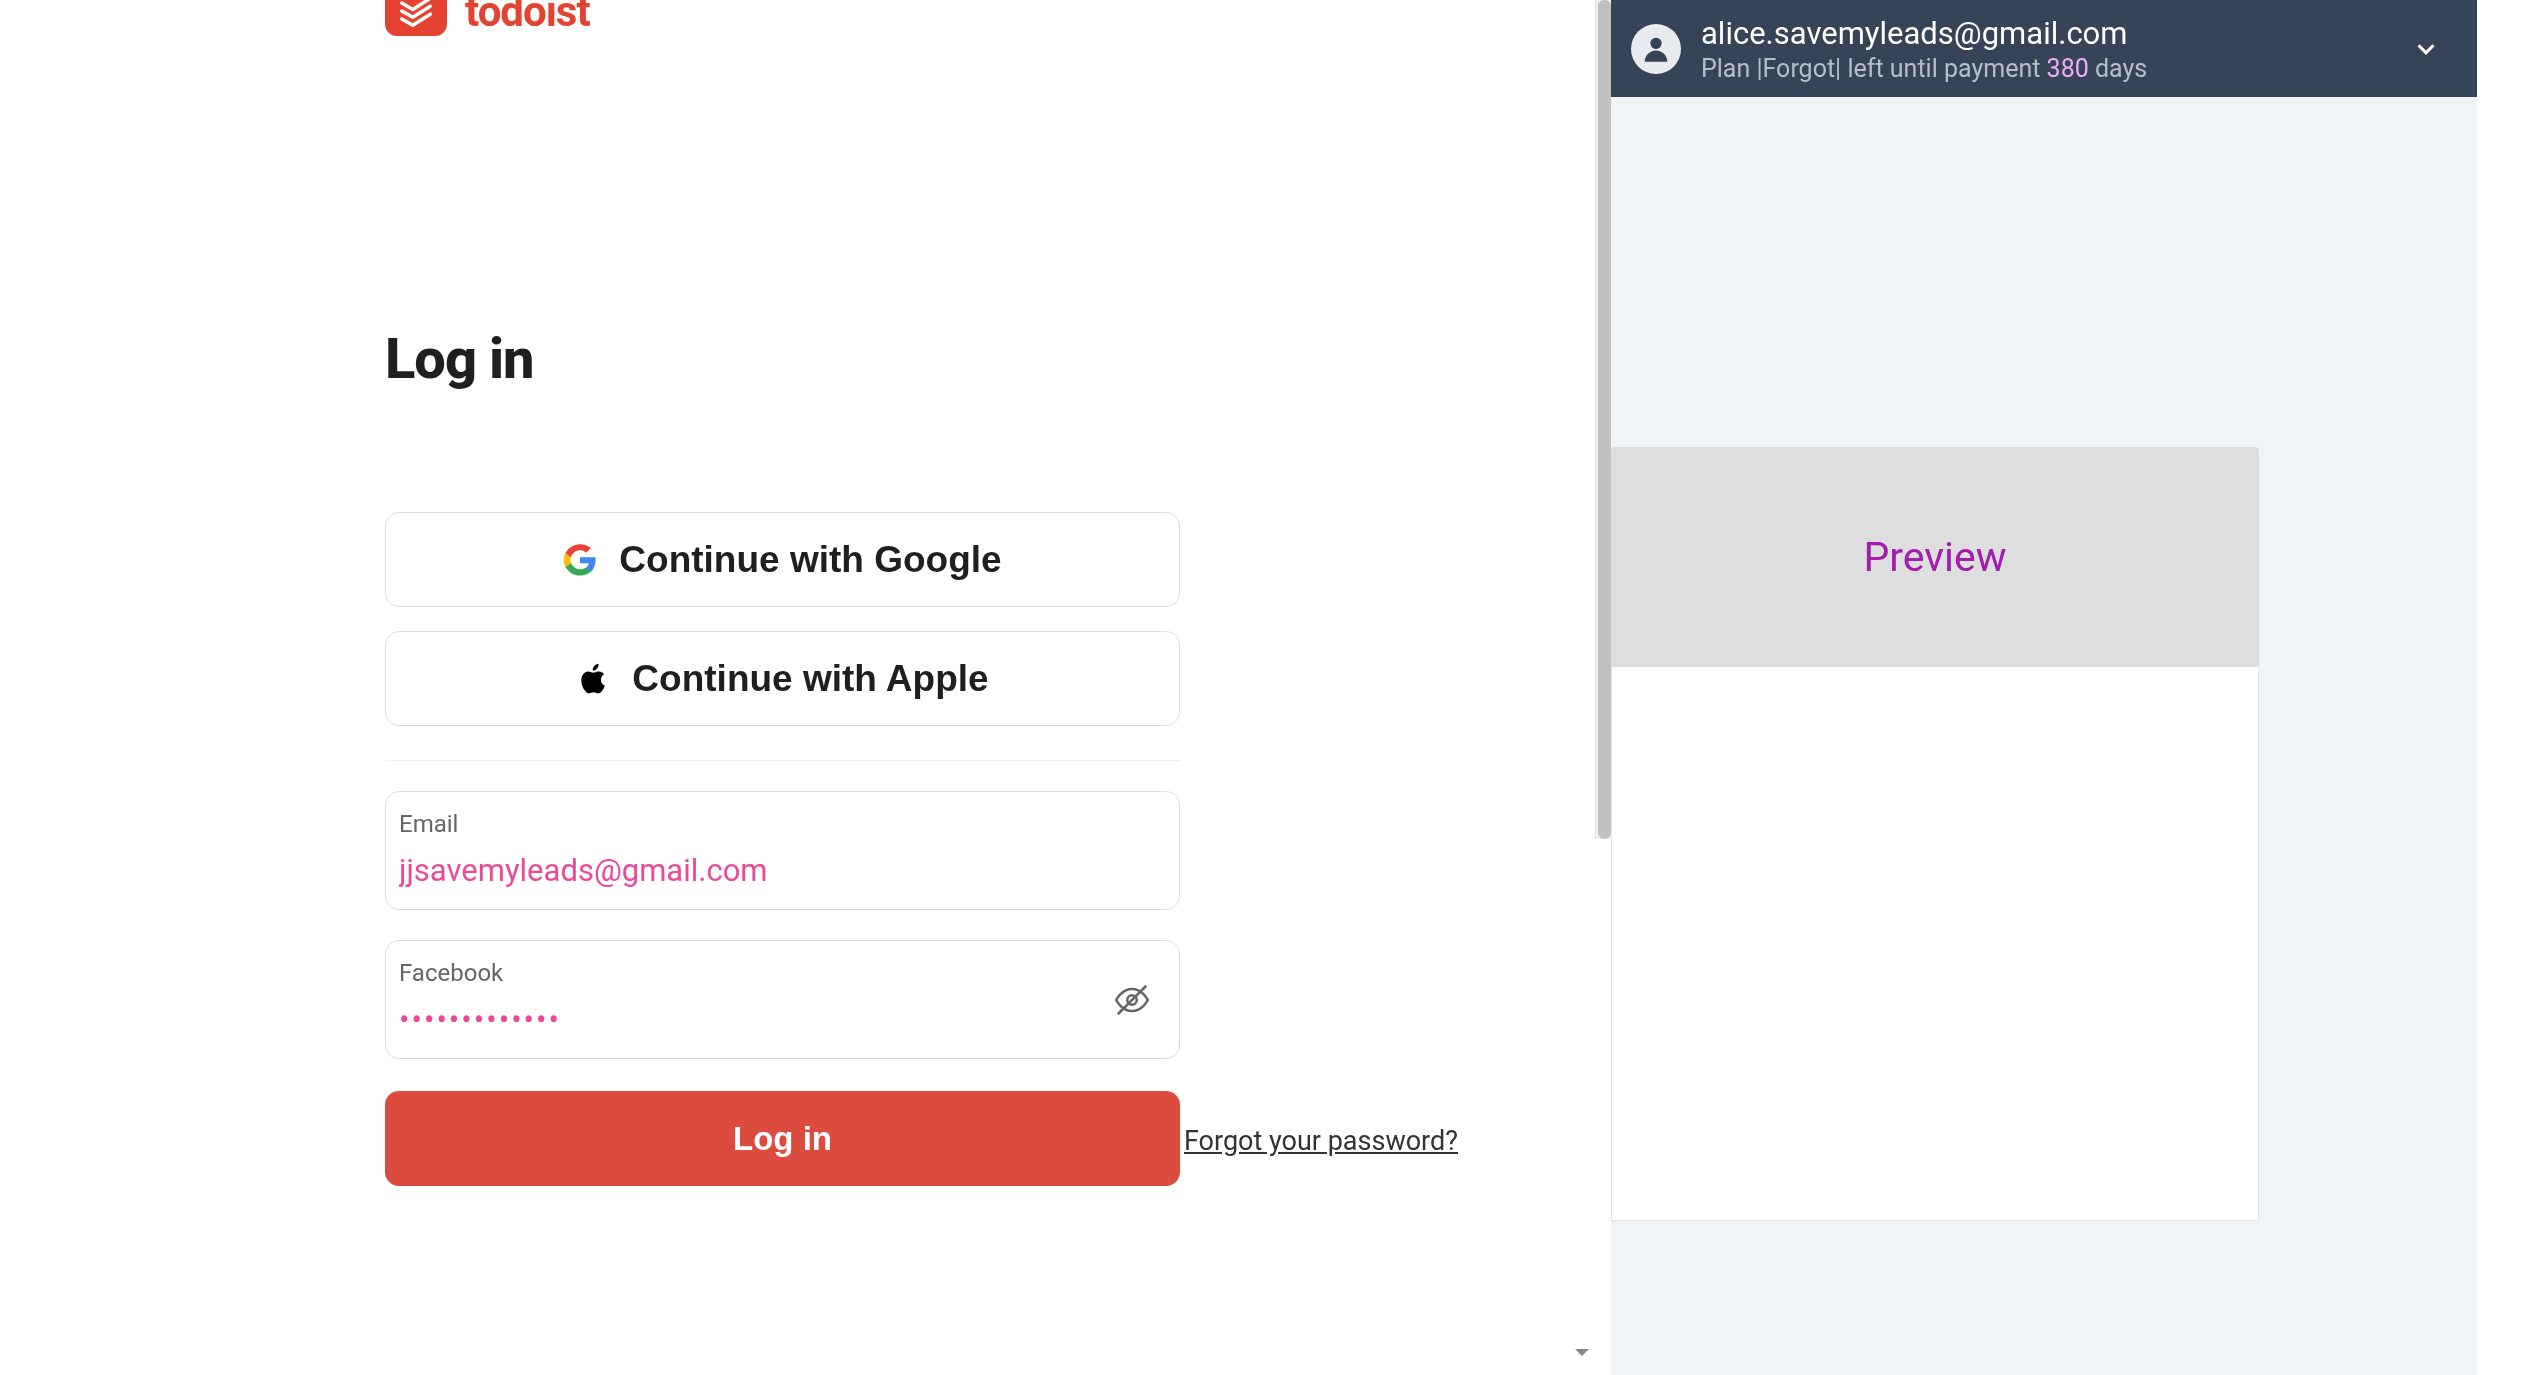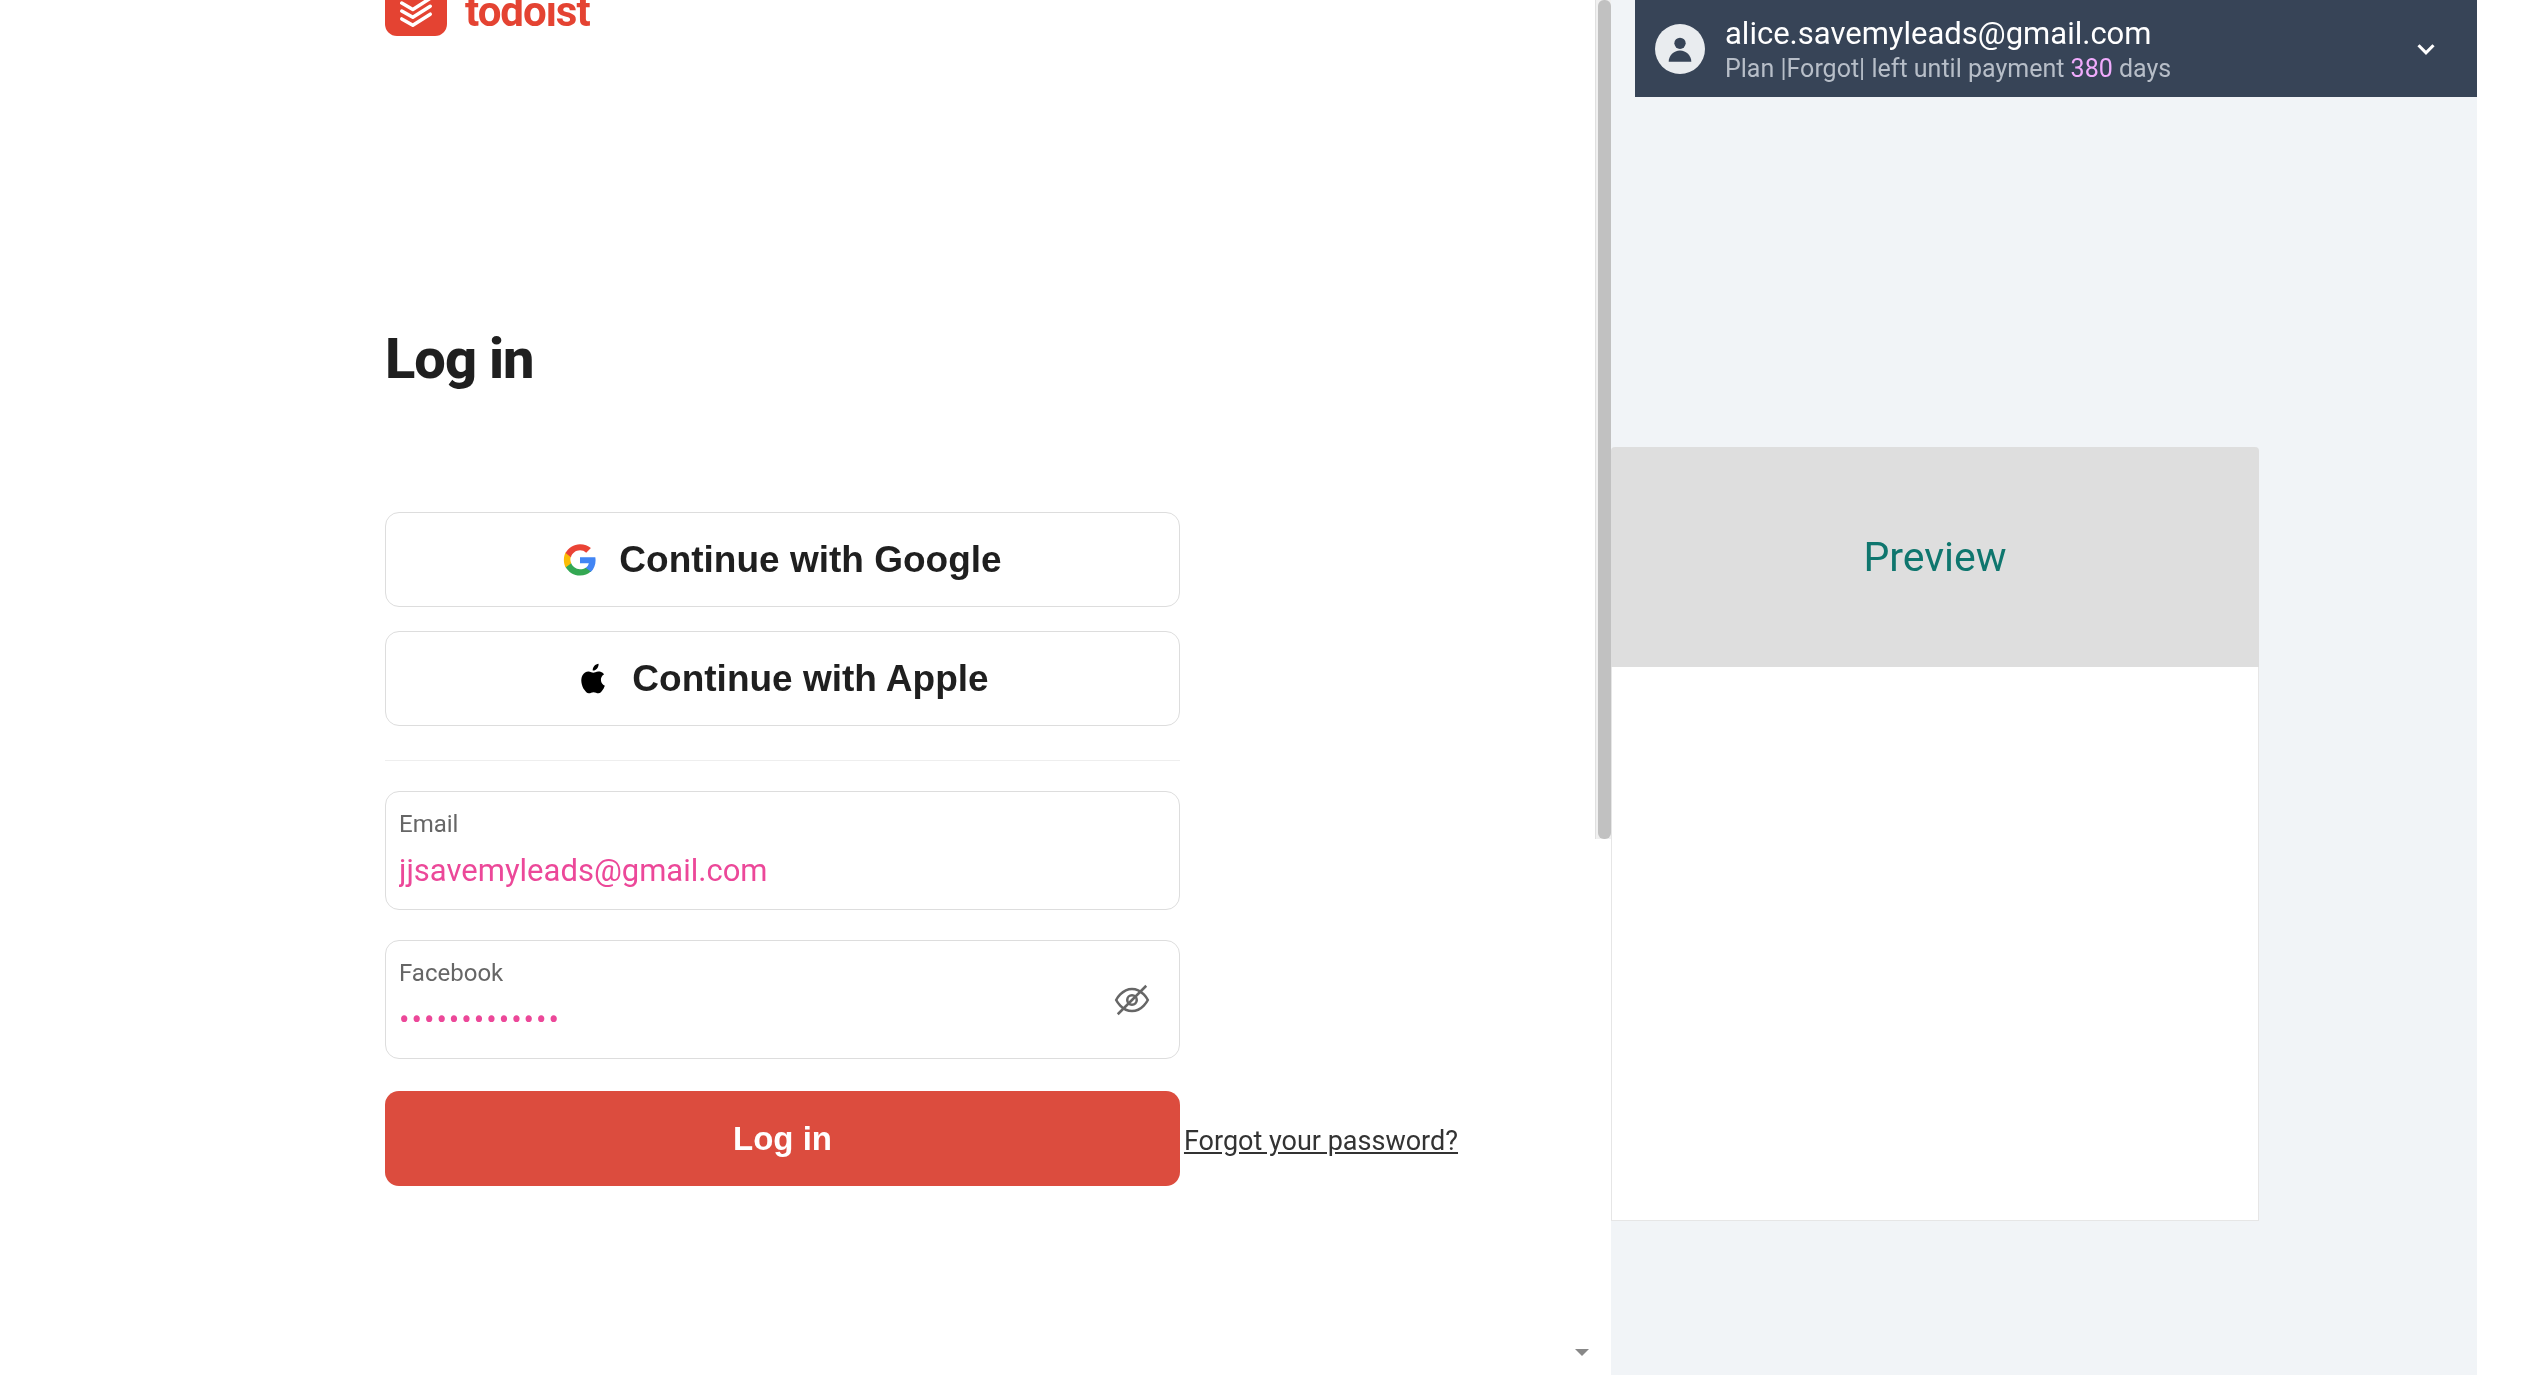--- a/index.html
+++ b/index.html
@@ -29,31 +29,31 @@
 
     .field-wrap { width: 795px; margin-top: 30px; border: 1px solid #ddd; border-radius: 14px; padding: 18px 24px 20px 13px; position: relative; }
     .field-label { font-size: 24px; color: #666; }
     .field-input { border: none; outline: none; font-size: 31px; color: #ec4899; width: 92%; margin-top: 14px; font-family: inherit; }
     .eye-icon { position: absolute; right: 28px; top: 50%; transform: translateY(-50%); width: 38px; height: 38px; cursor: pointer; color: #666; }
 
     .login-btn { width: 795px; height: 95px; background: #dc4c3e; border: none; border-radius: 14px; color: #fff; font-size: 33px; font-weight: 700; margin-top: 32px; cursor: pointer; }
 
     .forgot-link { margin-top: 48px; font-size: 27px; color: #333; text-decoration: underline; cursor: pointer; display: inline-block; }
 
-    .top-bar { height: 97px; background: #374457; display: flex; align-items: center; padding: 0 36px 0 20px; gap: 20px; margin-left: 24px; }
+    .top-bar { height: 97px; background: #374457; display: flex; align-items: center; padding: 0 36px 0 20px; gap: 20px; }
     .avatar { width: 50px; height: 50px; background: #e9ecef; border-radius: 50%; display: flex; align-items: center; justify-content: center; }
     .avatar svg { width: 34px; height: 34px; fill: #374457; }
     .user-info { flex: 1; color: #fff; }
     .user-email { font-size: 31px; font-weight: 400; }
     .plan-line { font-size: 25px; color: #b7bec8; margin-top: 2px; }
     .plan-line .days-num { color: #f0abfc; font-weight: 400; }
     .chevron { width: 30px; height: 30px; cursor: pointer; color: #fff; }
 
     .preview-box { margin: 350px 218px 0 0; width: 648px; float: right; }
-    .preview-header { height: 220px; background: #dedede; display: flex; align-items: center; justify-content: center; font-size: 41px; color: #0f766e; border-top-left-radius: 4px; border-top-right-radius: 4px; }
+    .preview-header { height: 220px; background: #dedede; display: flex; align-items: center; justify-content: center; font-size: 41px; color: #a21caf; border-top-left-radius: 4px; border-top-right-radius: 4px; }
     .preview-body { height: 554px; background: #fff; border: 1px solid #e6e6e6; border-top: none; }
 
     .inner-scroll { position: absolute; right: 0; bottom: 0; width: 26px; height: 46px; display: flex; align-items: center; justify-content: center; }
     .inner-scroll-arrow { width: 0; height: 0; border-left: 7px solid transparent; border-right: 7px solid transparent; border-top: 7px solid #888; }
   </style>
 </head>
 <body>
 
 <div class="viewport">
   <div class="left-strip"></div>

